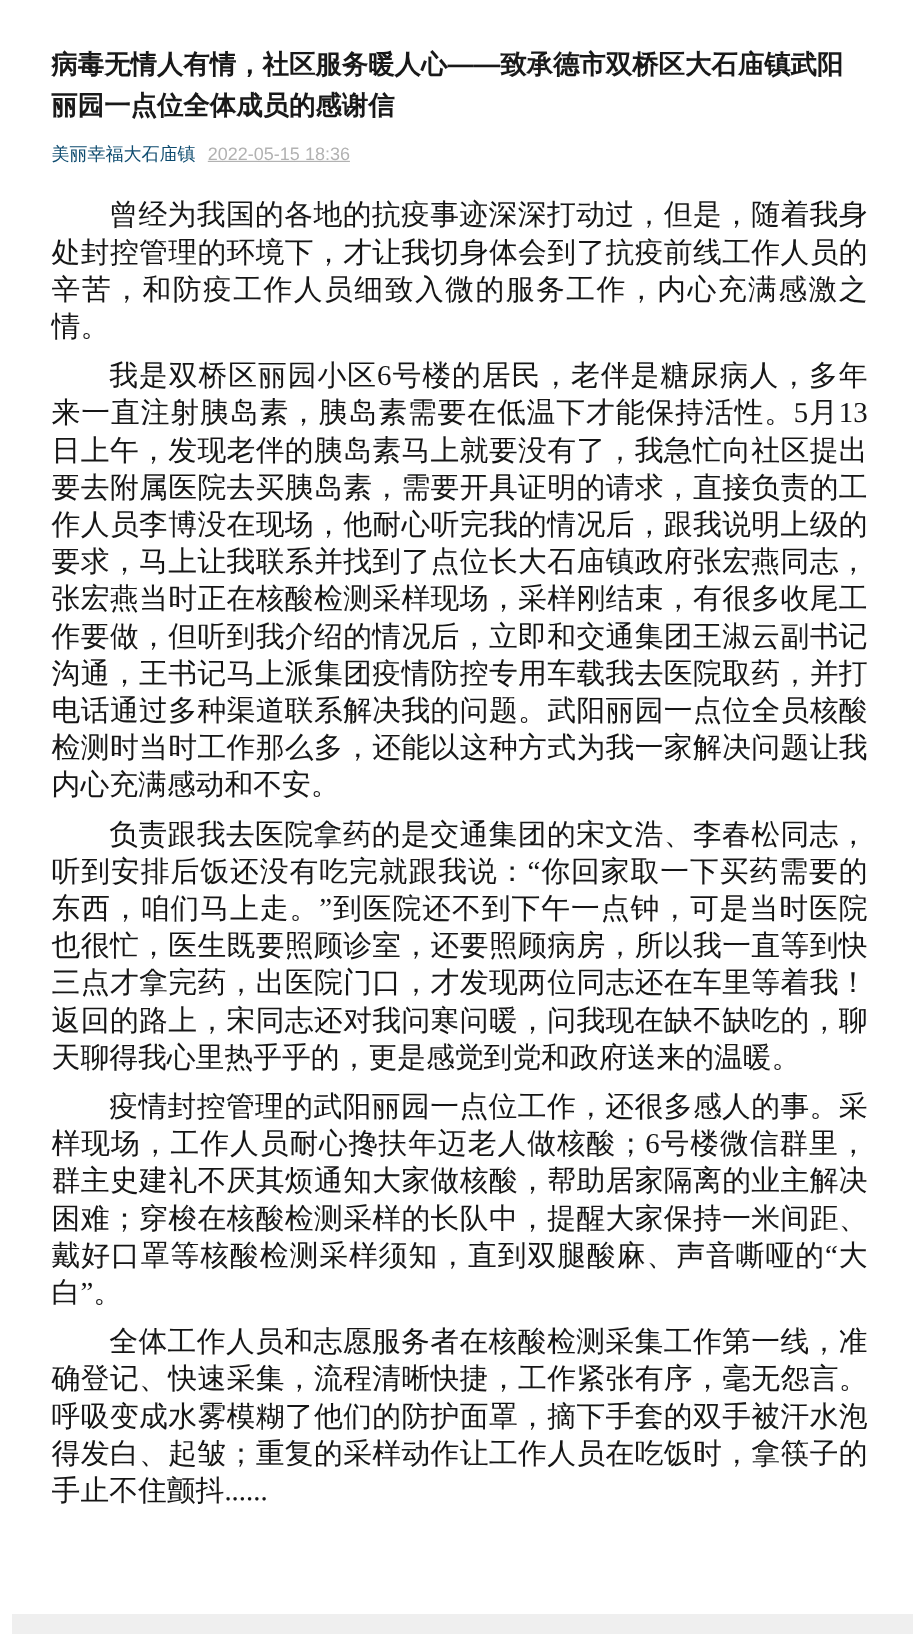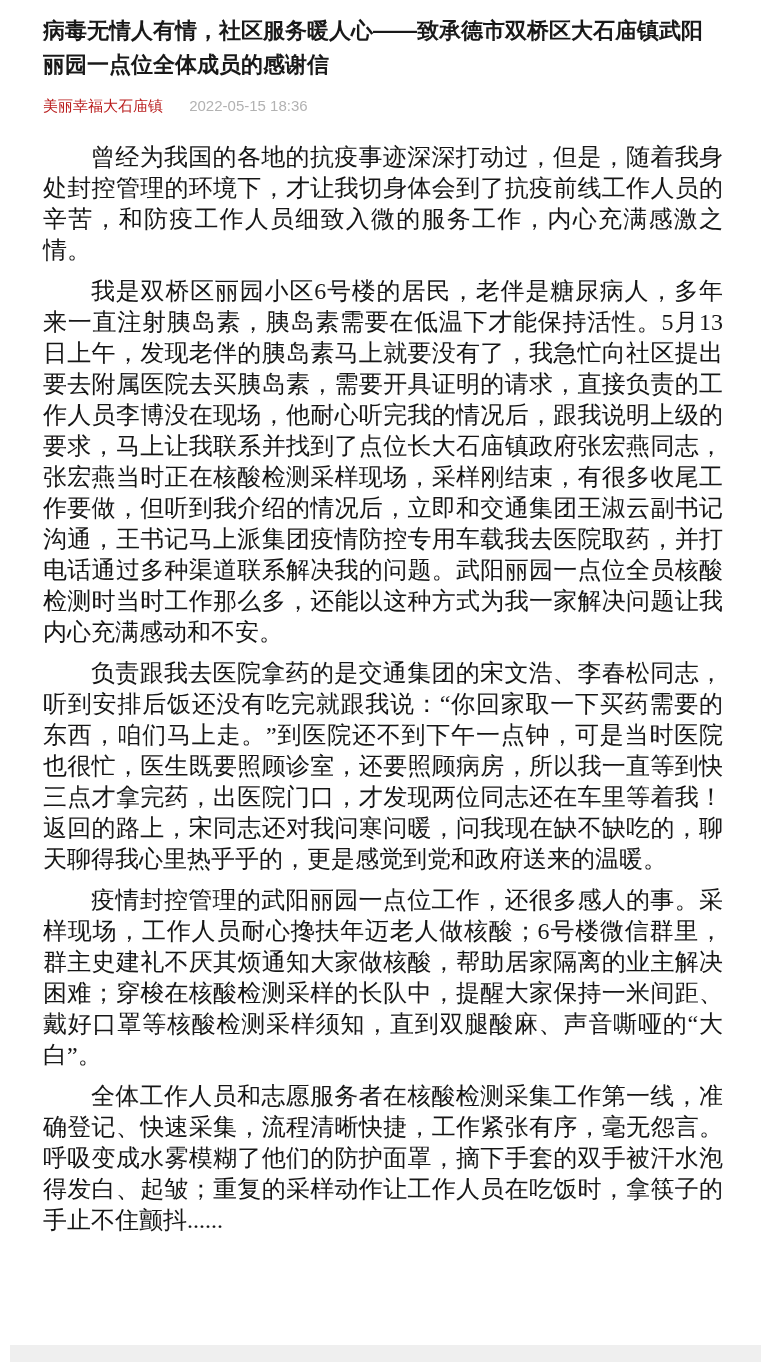--- a/index.html
+++ b/index.html
@@ -8,43 +8,44 @@
     background: #ffffff;
   }
   body {
     width: 761px;
     height: 1362px;
     position: relative;
     overflow: hidden;
     font-family: "Liberation Sans", "DejaVu Sans", sans-serif;
   }
   .content {
-    padding: 14px 38px 0 43px;
+    padding: 37px 38px 0 43px;
   }
   .title {
     margin: 0;
     font-family: "Liberation Sans", "DejaVu Sans", sans-serif;
     font-weight: bold;
     font-size: 22px;
     line-height: 34px;
     color: #191919;
   }
   .meta {
     margin-top: 13px;
     font-size: 15px;
     line-height: 21px;
     white-space: nowrap;
   }
   .author {
-    color: #b91c1c;
-    margin-right: 22px;
+    color: #0c4a6e;
+    margin-right: 6px;
     cursor: pointer;
   }
   .time {
     color: #b2b2b2;
+    text-decoration: underline;
   }
   .article {
     margin-top: 26px;
     font-family: "Liberation Serif", "DejaVu Serif", serif;
     font-size: 24px;
     line-height: 31px;
     color: #161616;
     text-align: justify;
   }
   .article p {

